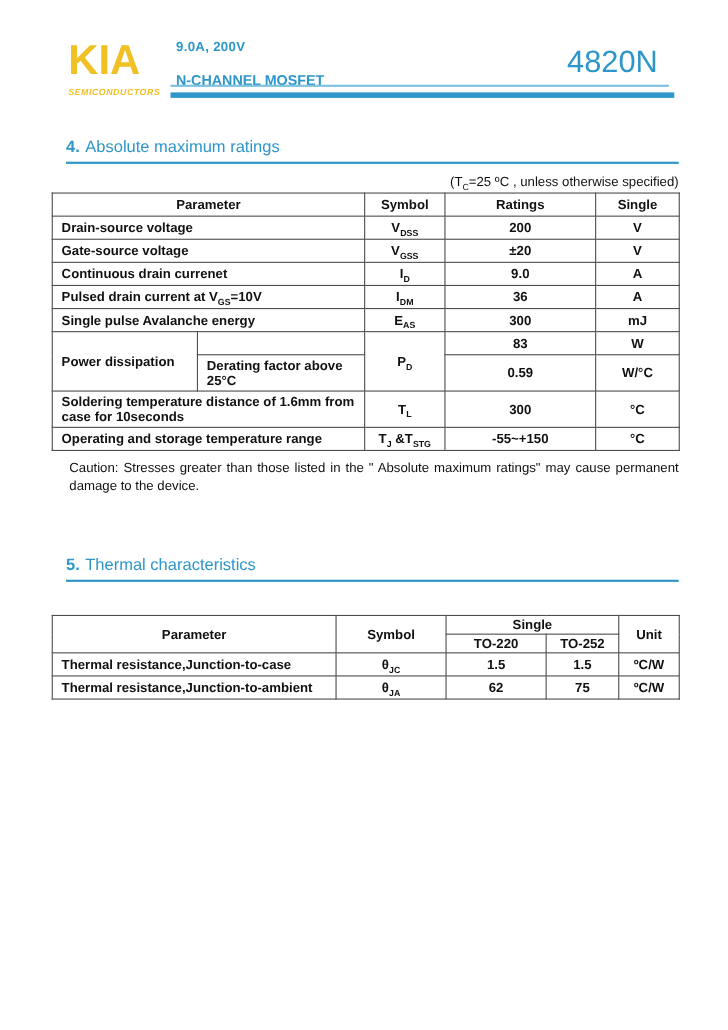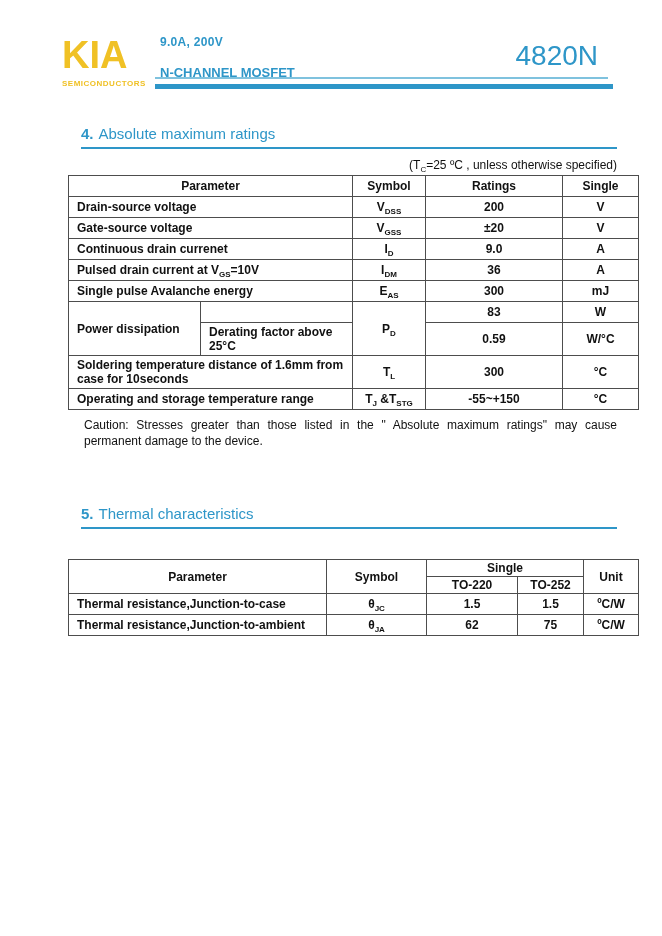--- a/index.html
+++ b/index.html
@@ -15,31 +15,31 @@
     width:662px;height:936px;
     font-family:"Liberation Sans", sans-serif;
     color:var(--ink);
   }
   .page{position:relative;width:662px;height:679px;background:#fff;overflow:hidden;}
 
   
   .hdr{position:relative;height:92px;}
   .brand{position:absolute;left:62px;top:34px;color:var(--brand_yellow);}
   .brand-name{font-size:38px;font-weight:bold;line-height:42px;letter-spacing:0;}
-  .brand-sub{font-size:8px;font-weight:bold;letter-spacing:0.5px;margin-top:3px;}
+  .brand-sub{font-size:8px;font-weight:bold;letter-spacing:0.5px;margin-top:3px;font-style:italic;}
   .spec{position:absolute;left:160px;top:35px;color:var(--accent);font-weight:bold;}
   .spec-l1{font-size:12px;letter-spacing:0.3px;}
   .spec-l2{font-size:13px;margin-top:16px;}
   .part{position:absolute;right:64px;top:40px;font-size:28px;color:var(--accent);font-weight:500;}
   .rules{position:absolute;left:155px;top:77px;width:458px;}
   .rule-thin{height:2px;width:99%;background:var(--accent_light);}
   .rule-thick{height:5px;margin-top:5px;background:var(--accent);}
 
   
-  main{padding:0 45px 0 68px;}
+  main{padding:0 45px 0 47px;}
   .sec-title{
     margin:33px 0 0 13px;padding:0 0 4px 0;
     border-bottom:2px solid var(--accent);
     font-size:15px;font-weight:normal;color:var(--accent);line-height:18px;
   }
   .sec-num{font-weight:bold;margin-right:5px;}
   .cond-note{margin-top:9px;text-align:right;font-size:12px;color:var(--ink);}
   sub{font-size:8px;line-height:0;}
 
   table.tbl{

